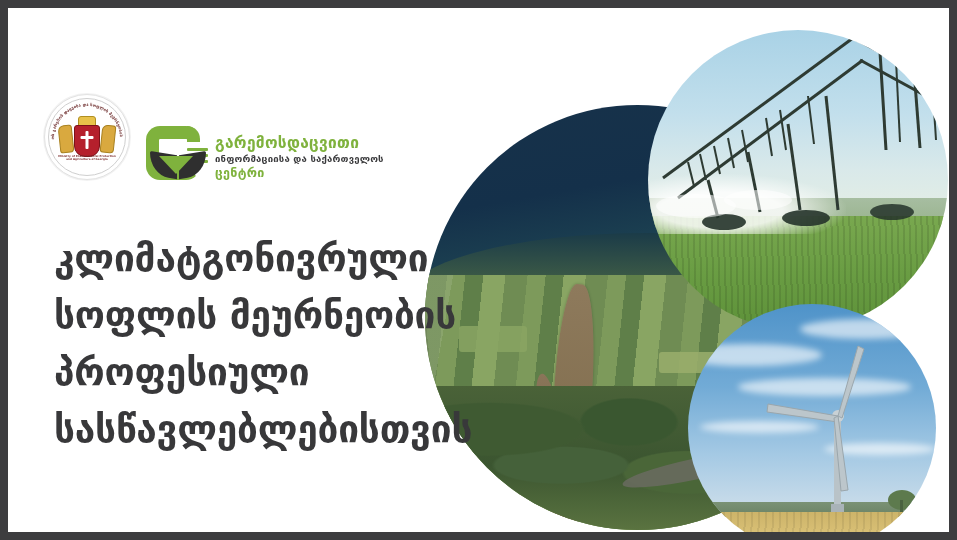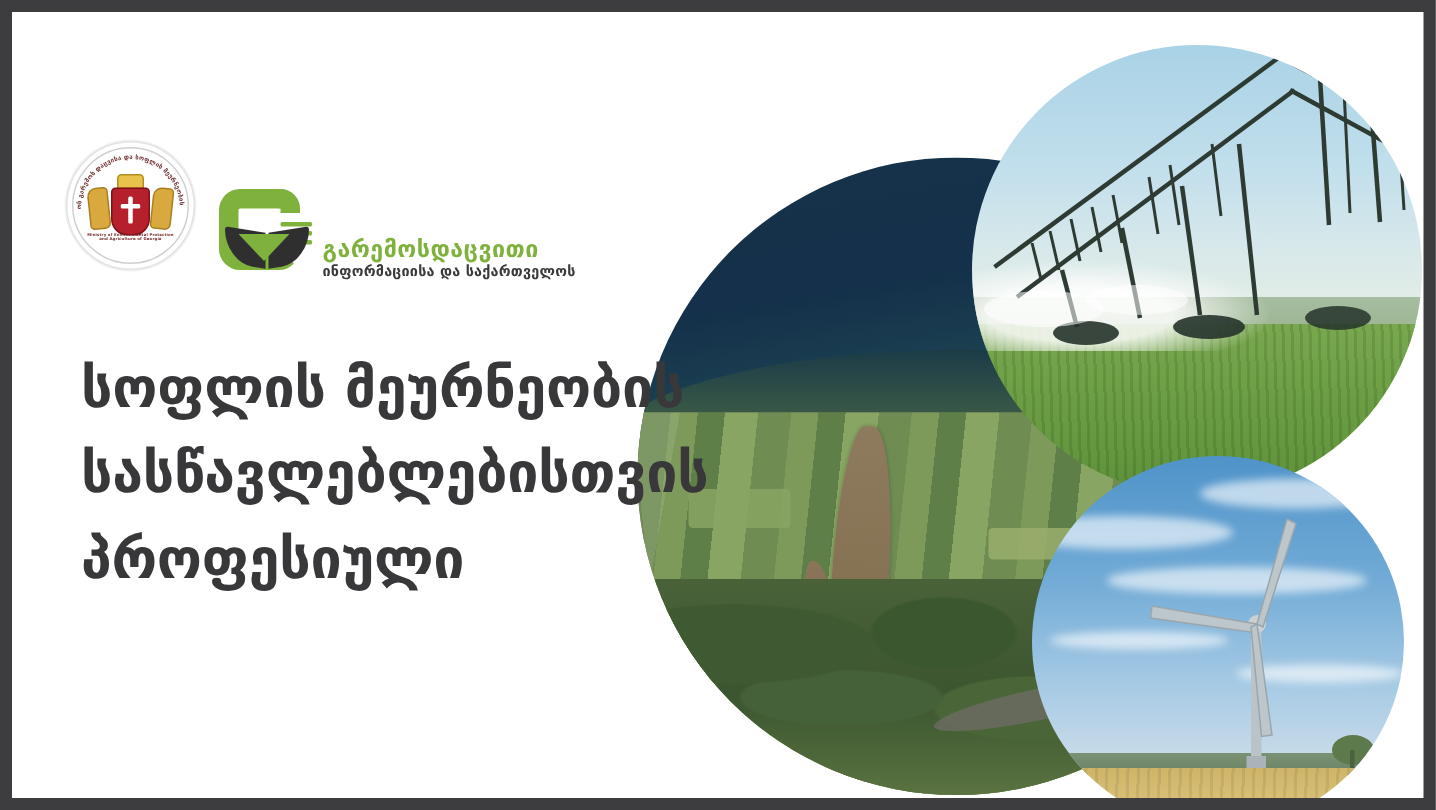--- a/index.html
+++ b/index.html
@@ -63,21 +63,21 @@
   }
   .seal-lion.l{left:14px;transform:rotate(-6deg);}
   .seal-lion.r{right:14px;transform:rotate(6deg);}
   .seal-sub{
     position:absolute;left:0;right:0;top:60px;
     text-align:center;font-size:2.6px;line-height:3.3px;
     color:#7a2a2a;font-weight:bold;letter-spacing:.1px;
     padding:0 10px;
   }
 
-  .eiec{display:flex;align-items:flex-end;gap:7px;margin-top:40px;}
+  .eiec{display:flex;align-items:center;gap:7px;margin-top:40px;}
   .eiec-mark{position:relative;width:62px;height:62px;flex:0 0 auto;}
   .eiec-c{
     position:absolute;left:0;top:0;width:54px;height:54px;
     border-radius:14px;
     border:13px solid #7fb23d;border-right-color:transparent;
     box-sizing:border-box;
   }
   .eiec-c2{
     position:absolute;left:41px;top:0;width:13px;height:16px;background:#7fb23d;
     border-radius:0 14px 0 0;
@@ -329,24 +329,26 @@
               <i></i>
               <i></i>
               <i></i>
             </div>
           <div class="eiec-book"></div>
           <div class="eiec-leaf"></div>
         </div>
         <div class="eiec-text">
           <div class="eiec-l1">გარემოსდაცვითი</div>
           <div class="eiec-l2">ინფორმაციისა და საქართველოს</div>
+          <div class="eiec-l3">ცენტრი</div>
         </div>
       </div>
     </div>
 
     <div class="headline">
+      <div>კლიმატგონივრული</div>
       <div>სოფლის მეურნეობის</div>
+      <div>პროფესიული</div>
       <div>სასწავლებლებისთვის</div>
-      <div>პროფესიული</div>
     </div>
 
   </div>
 </div>
 
 </body></html>

